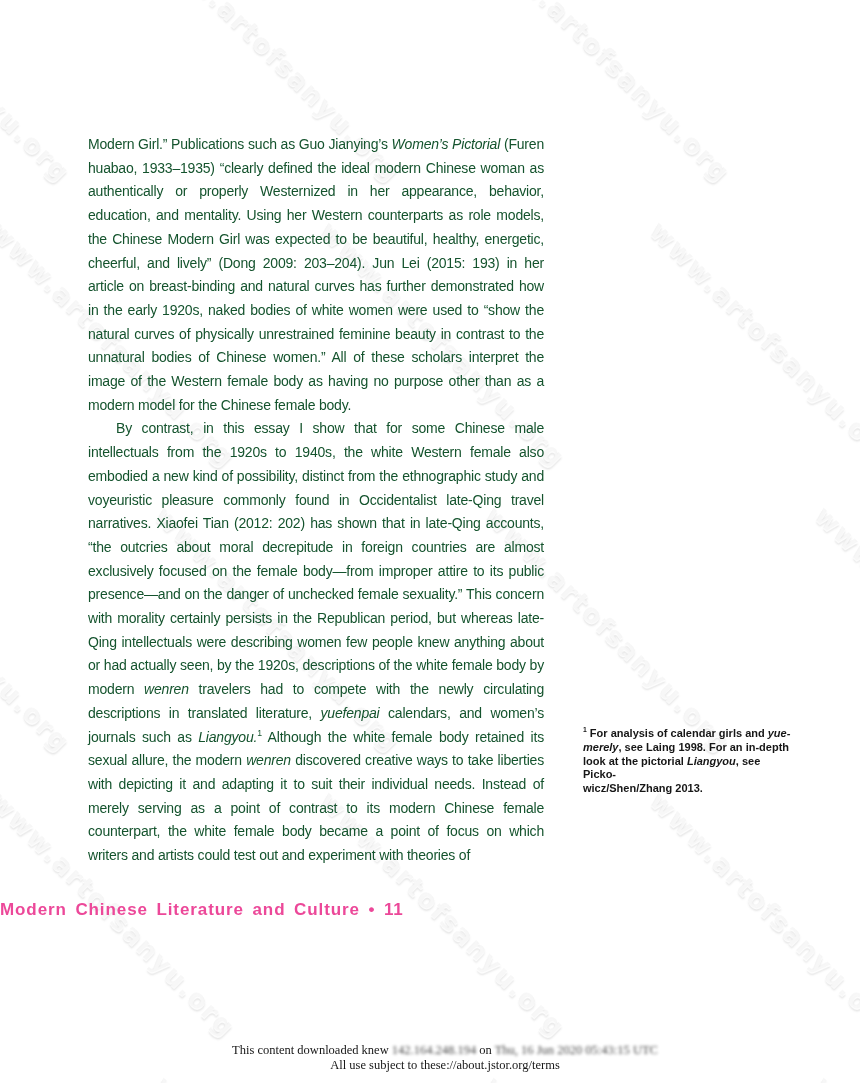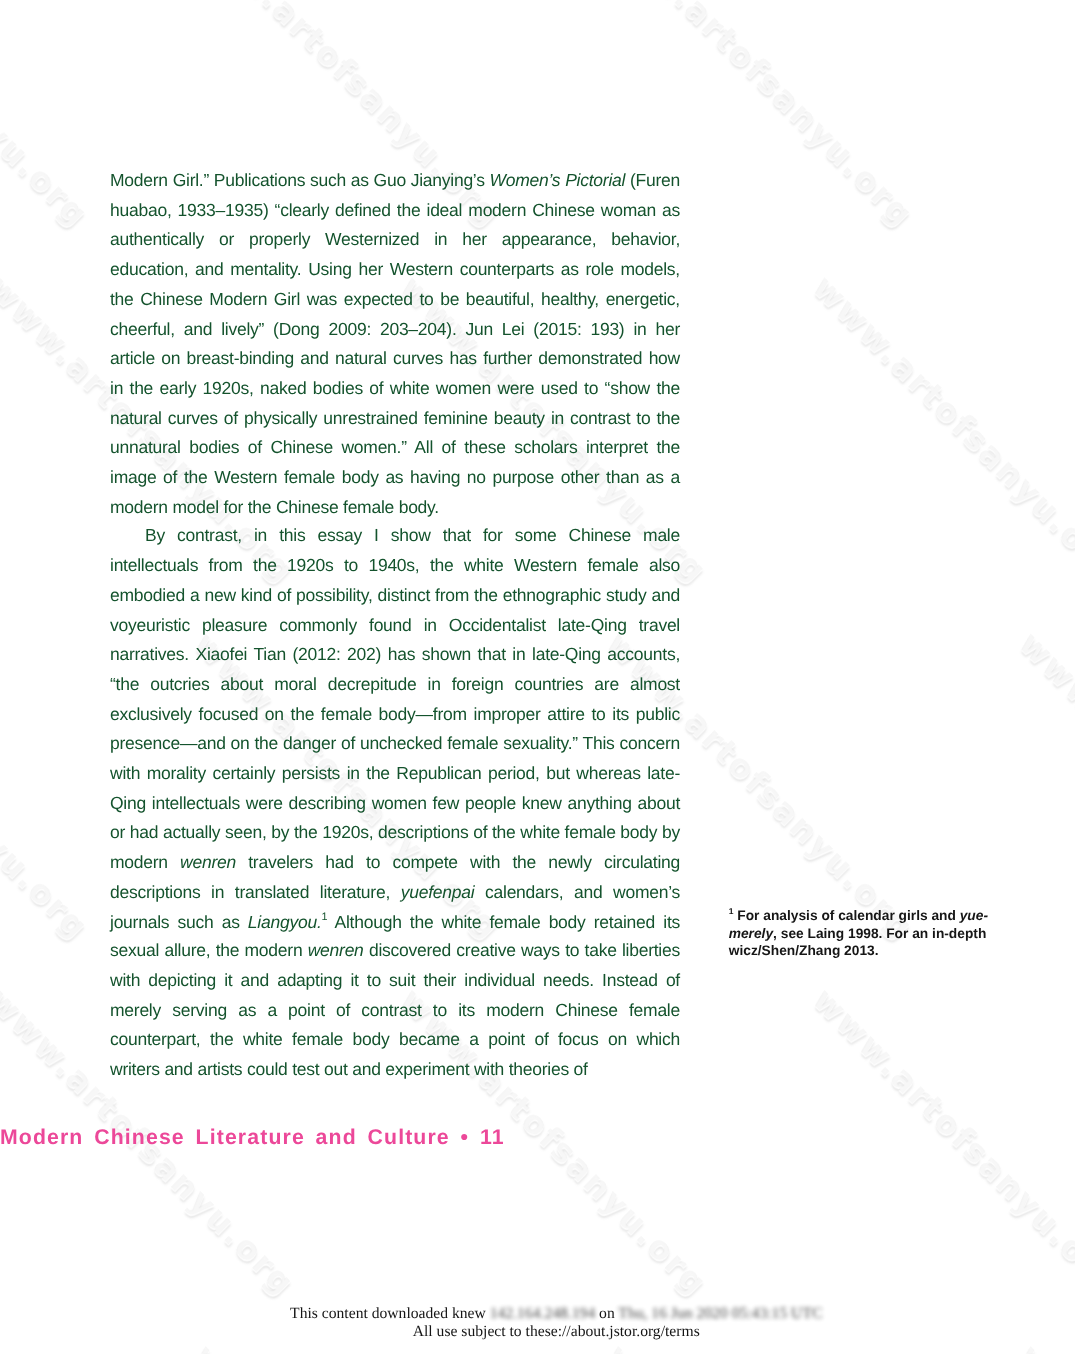--- a/index.html
+++ b/index.html
@@ -66,20 +66,21 @@
   </div>
 
 <div class="layer body-col">
   <p><span>Modern Girl.” Publications such as Guo Jianying’s </span><span class="it">Women’s Pictorial</span><span> (Furen huabao, 1933–1935) “clearly defined the ideal modern Chinese woman as authentically or properly Westernized in her appearance, behavior, education, and mentality. Using her Western counterparts as role models, the Chinese Modern Girl was expected to be beautiful, healthy, energetic, cheerful, and lively” (Dong 2009: 203–204). Jun Lei (2015: 193) in her article on breast-binding and natural curves has further demonstrated how in the early 1920s, naked bodies of white women were used to “show the natural curves of physically unrestrained feminine beauty in contrast to the unnatural bodies of Chinese women.” All of these scholars interpret the image of the Western female body as having no purpose other than as a modern model for the Chinese female body.</span></p>
   <p class="para-indent"><span>By contrast, in this essay I show that for some Chinese male intellectuals from the 1920s to 1940s, the white Western female also embodied a new kind of possibility, distinct from the ethnographic study and voyeuristic pleasure commonly found in Occidentalist late-Qing travel narratives. Xiaofei Tian (2012: 202) has shown that in late-Qing accounts, “the outcries about moral decrepitude in foreign countries are almost exclusively focused on the female body—from improper attire to its public presence—and on the danger of unchecked female sexuality.” This concern with morality certainly persists in the Republican period, but whereas late-Qing intellectuals were describing women few people knew anything about or had actually seen, by the 1920s, descriptions of the white female body by modern </span><span class="it">wenren</span><span> travelers had to compete with the newly circulating descriptions in translated literature, </span><span class="it">yuefenpai</span><span> calendars, and women’s journals such as </span><span class="it">Liangyou.</span><sup>1</sup><span> Although the white female body retained its sexual allure, the modern </span><span class="it">wenren</span><span> discovered creative ways to take liberties with depicting it and adapting it to suit their individual needs. Instead of merely serving as a point of contrast to its modern Chinese female counterpart, the white female body became a point of focus on which writers and artists could test out and experiment with theories of</span></p>
 </div>
 
 <aside class="layer footnote">
   <div><sup>1</sup><span> For analysis of calendar girls and </span><span class="it">yue-</span></div>
   <div><span class="it">merely</span><span>, see Laing 1998. For an in-depth</span></div>
+  <div><span>look at the pictorial </span><span class="it">Liangyou</span><span>, see Picko-</span></div>
   <div><span>wicz/Shen/Zhang 2013.</span></div>
 </aside>
 
 <div class="layer running-footer">Modern Chinese Literature and Culture • 11</div>
 
 <div class="layer jstor">
   <div><span>This content downloaded knew </span><span class="blur">142.164.248.194</span><span> on </span><span class="blur">Thu, 16 Jun 2020 05:43:15 UTC</span></div>
   <div><span>All use subject to these://about.jstor.org/terms</span></div>
 </div>
 

